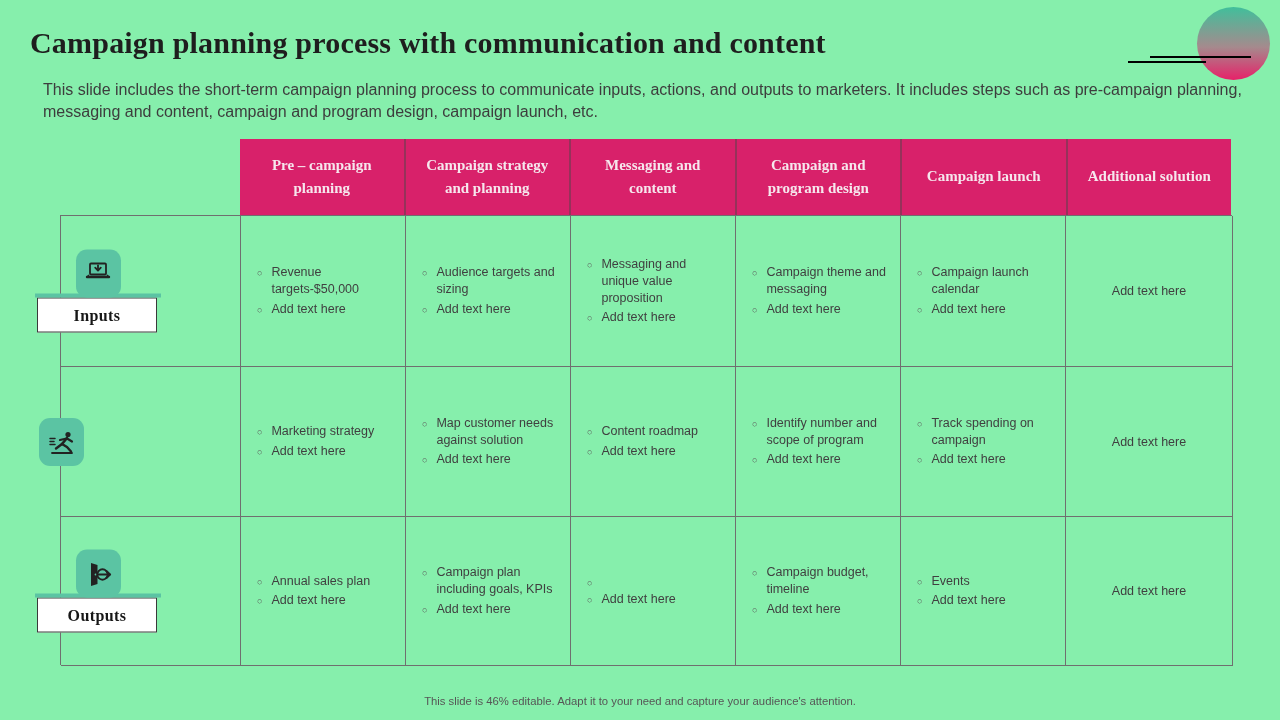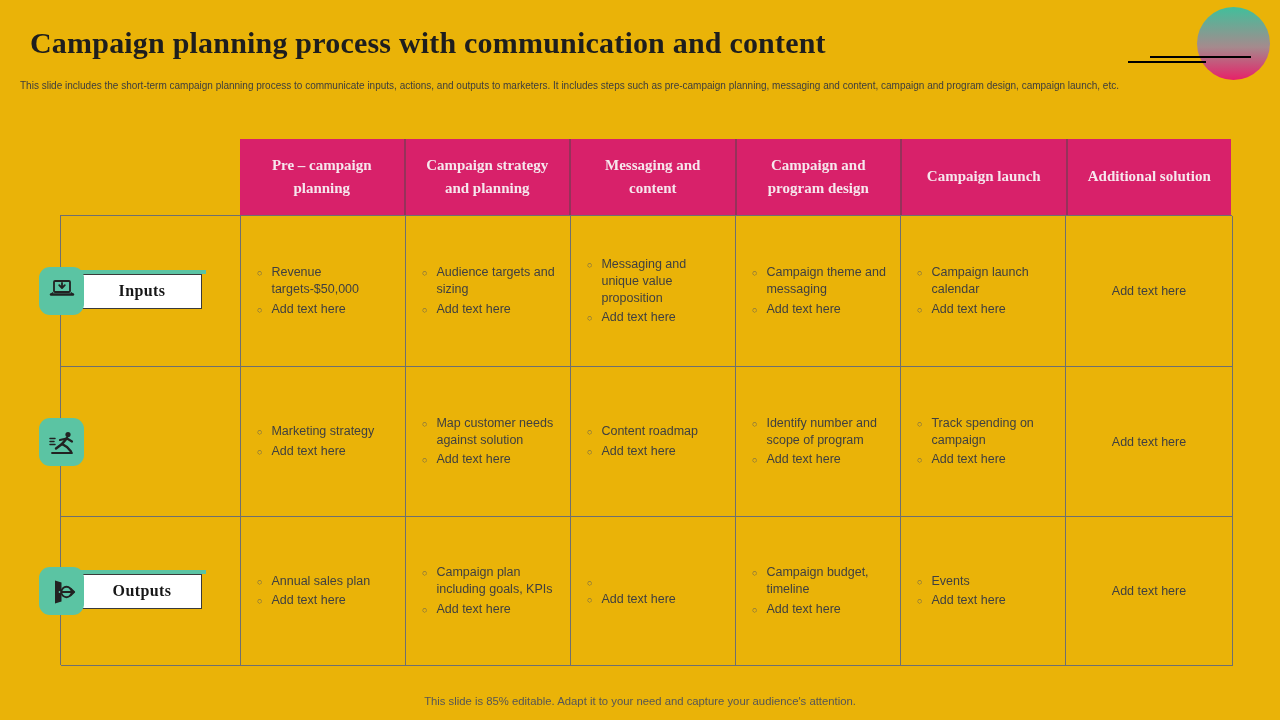--- a/index.html
+++ b/index.html
@@ -1,24 +1,24 @@
 <!DOCTYPE html>
 <html><head>
 <meta charset="utf-8">
 <style>
   * { margin:0; padding:0; box-sizing:border-box; }
   html,body { width:1280px; height:720px; background:#ffffff; overflow:hidden;
     font-family:"Liberation Sans","DejaVu Sans",sans-serif; }
-  .slide { position:relative; width:1280px; height:720px; background:#eab308; }
+  .slide { position:relative; width:1280px; height:720px; background:#86efac; }
 
   
   .title { position:absolute; left:30px; top:26px; width:1100px;
     font-family:"Liberation Serif","DejaVu Serif",serif; font-size:30px; font-weight:600;
     color:#1e1e1e; letter-spacing:.2px; }
-  .subtitle { position:absolute; left:20px; top:79px; width:1206px; font-size:10px;
+  .subtitle { position:absolute; left:43px; top:79px; width:1206px; font-size:16px;
     line-height:1.4; color:#3d3d3d; }
 
   
   .deco-circle { position:absolute; left:1197px; top:7px; width:73px; height:73px;
     border-radius:50%; background:linear-gradient(180deg,#41bf9b 0%,#a58a8d 55%,#e72169 100%); }
   .deco-line-top { position:absolute; left:1150px; top:56px; width:101px; height:2px; background:#000; z-index:3; }
   .deco-line-bottom { position:absolute; left:1128px; top:61px; width:78px; height:2px; background:#000; z-index:3; }
 
   
   .thead { position:absolute; left:240px; top:139px; width:991px; height:76px; display:flex;border-radius:24px; }
@@ -37,21 +37,21 @@
   .label-cell { position:relative; border-right:1px solid #6f6f6f; border-bottom:1px solid #6f6f6f; }
 
   ul.bullets { list-style:none; }
   ul.bullets li { display:flex; align-items:flex-start; margin:2px 0; color:#404040;
     font-size:12.5px; line-height:1.38; }
   .marker { font-size:9px; color:#5a5a5a; margin:3px 9px 0 2px; flex:0 0 auto; }
   .plain-text { color:#404040; font-size:12.5px; }
 
   
   .row-label { position:absolute; left:-22px; top:50%; transform:translateY(-50%);
-    display:flex; align-items:center; }
+    display:flex; align-items:center;flex-direction:column; }
   .icon-box { width:45px; height:48px; background:#5bc4a3; border-radius:11px;
     display:flex; align-items:center; justify-content:center; flex:0 0 auto; z-index:2; }
   .label-wrap { position:relative; margin-left:-2px; }
   .label-topbar { position:absolute; left:-2px; top:-4px; width:126px; height:4px; background:#5bc4a3; }
   .label-box { width:120px; height:35px; background:#fff; border:1px solid #3a3a3a;
     display:flex; align-items:center; justify-content:center;
     font-family:"Liberation Serif","DejaVu Serif",serif; font-weight:700; font-size:16px; color:#171717;
     letter-spacing:.4px; }
 
   .footer { position:absolute; left:0; top:695px; width:1280px; text-align:center;
@@ -317,14 +317,14 @@
             <span>Add text here</span>
           </li>
       </ul>
     </div>
     <div class="cell center">
       <span class="plain-text">Add text here</span>
     </div>
 
   </div>
 
-  <div class="footer">This slide is 85% editable. Adapt it to your need and capture your audience's attention.</div>
+  <div class="footer">This slide is 46% editable. Adapt it to your need and capture your audience's attention.</div>
 </div>
 
 </body></html>

